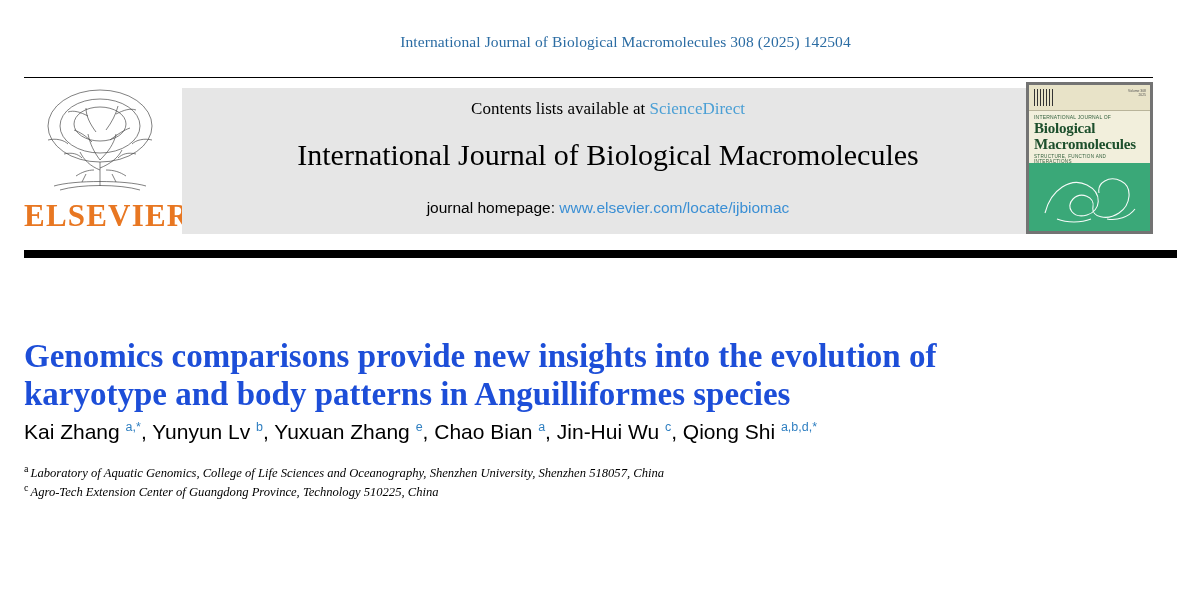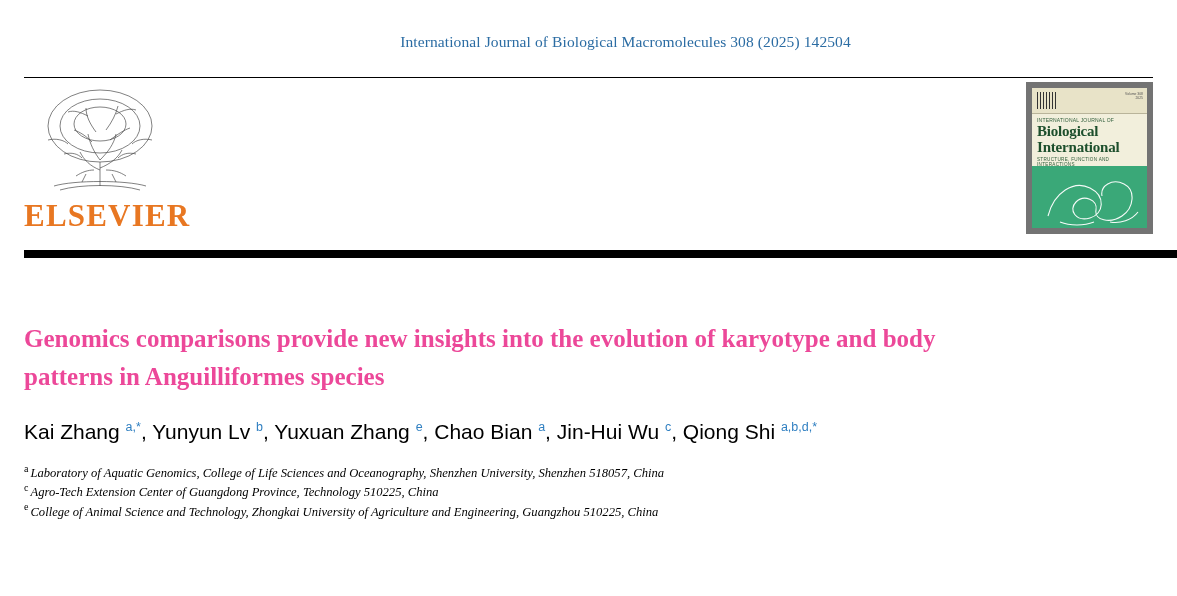--- a/index.html
+++ b/index.html
@@ -124,21 +124,21 @@
   .homepage-line .hp-link { color: #3b8fd4; }
 
   
   .cover {
     position: absolute;
     right: 0;
     top: 0;
     width: 127px;
     height: 152px;
     background: #ffffff;
-    border: 6px solid #737373;
+    border: 3px solid #737373;
     box-sizing: border-box;
     overflow: hidden;
   }
   .cover-top {
     position: absolute;
     left: 0; top: 0;
     width: 100%;
     height: 26px;
     background: #e8e3c8;
     border-bottom: 1px solid #b9b49a;
@@ -217,27 +217,27 @@
     top: 250px;
     left: 24px;
     width: 1153px;
     height: 8px;
     background: #000000;
   }
 
   
   .article-title {
     position: absolute;
-    top: 303px;
+    top: 315px;
     left: 24px;
     width: 1000px;
     font-family: "Liberation Serif", serif;
-    font-size: 25px;
+    font-size: 33px;
     line-height: 38px;
-    color: #ec4899;
+    color: #1d4ed8;
   }
 
   .authors {
     position: absolute;
     top: 418px;
     left: 24px;
     width: 1120px;
     font-family: Liberation Sans, sans-serif;
     font-size: 21px;
     line-height: 28px;
@@ -306,30 +306,39 @@
           <path d="M86 100 L 82 92"></path>
           <path d="M18 58 C 26 56, 34 58, 38 62"></path>
           <path d="M122 58 C 114 56, 106 58, 102 62"></path>
           <path d="M34 72 C 42 70, 48 72, 52 76"></path>
           <path d="M106 72 C 98 70, 92 72, 88 76"></path>
         </g>
       </svg>
       <div class="elsevier-word">ELSEVIER</div>
     </div>
 
+    <div class="journal-band">
+      <div class="contents-line">
+        <span>Contents lists available at </span><a class="sd-link" href="#" style="text-decoration:none">ScienceDirect</a>
+      </div>
+      <div class="journal-title">International Journal of Biological Macromolecules</div>
+      <div class="homepage-line">
+        <span class="hp-label">journal homepage: </span><a class="hp-link" href="#" style="text-decoration:none">www.elsevier.com/locate/ijbiomac</a>
+      </div>
+    </div>
 
     <div class="cover">
       <div class="cover-top">
         <div class="cover-barcode"></div>
         <div class="cover-topright">Volume&nbsp;308<br>2025</div>
       </div>
       <div class="cover-band">
         <div class="cover-soc">INTERNATIONAL JOURNAL OF</div>
         <div class="cover-j1">Biological</div>
-        <div class="cover-j2">International</div>
+        <div class="cover-j2">Macromolecules</div>
         <div class="cover-sub">STRUCTURE, FUNCTION AND INTERACTIONS</div>
       </div>
       <div class="cover-img">
         <svg class="cover-squiggle" viewBox="0 0 108 56">
           <g stroke="#ffffff" stroke-width="1.1" fill="none" opacity="0.95">
             <path d="M8 44 C 14 20, 34 8, 50 16 C 66 24, 64 42, 50 46 C 36 50, 28 38, 36 30 C 44 22, 58 28, 56 38"></path>
             <path d="M56 38 C 54 48, 70 52, 82 44 C 94 36, 96 18, 84 12 C 72 6, 60 14, 62 24"></path>
             <path d="M20 50 C 30 54, 44 54, 54 50"></path>
             <path d="M70 50 C 80 52, 92 48, 98 40"></path>
           </g>
@@ -342,16 +351,15 @@
 
   <div class="rule-thick"></div>
 
   <h1 class="article-title">Genomics comparisons provide new insights into the evolution of karyotype and body patterns in Anguilliformes species</h1>
 
   <div class="authors"><span>Kai Zhang </span><sup>a,*</sup><span>, </span><span>Yunyun Lv </span><sup>b</sup><span>, </span><span>Yuxuan Zhang </span><sup>e</sup><span>, </span><span>Chao Bian </span><sup>a</sup><span>, </span><span>Jin-Hui Wu </span><sup>c</sup><span>, </span><span>Qiong Shi </span><sup>a,b,d,*</sup></div>
 
   <div class="affiliations">
       <div class="aff"><span class="marker">a</span><span>Laboratory of Aquatic Genomics, College of Life Sciences and Oceanography, Shenzhen University, Shenzhen 518057, China</span></div>
       <div class="aff"><span class="marker">c</span><span>Agro-Tech Extension Center of Guangdong Province, Technology 510225, China</span></div>
-      <div class="aff"><span class="marker">e</span><span>College of Animal Science and Technology, Zhongkai University of Agriculture and Engineering, Guangzhou 510225, China</span></div>
     </div>
 
 </div>
 
 </body></html>

